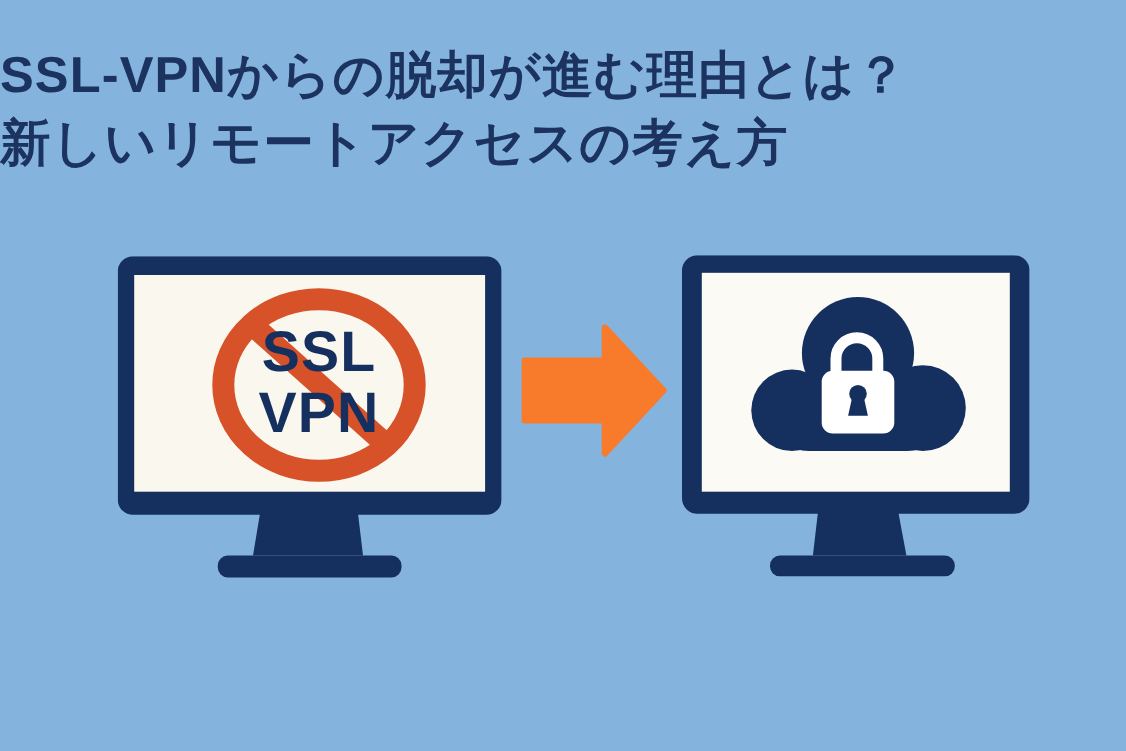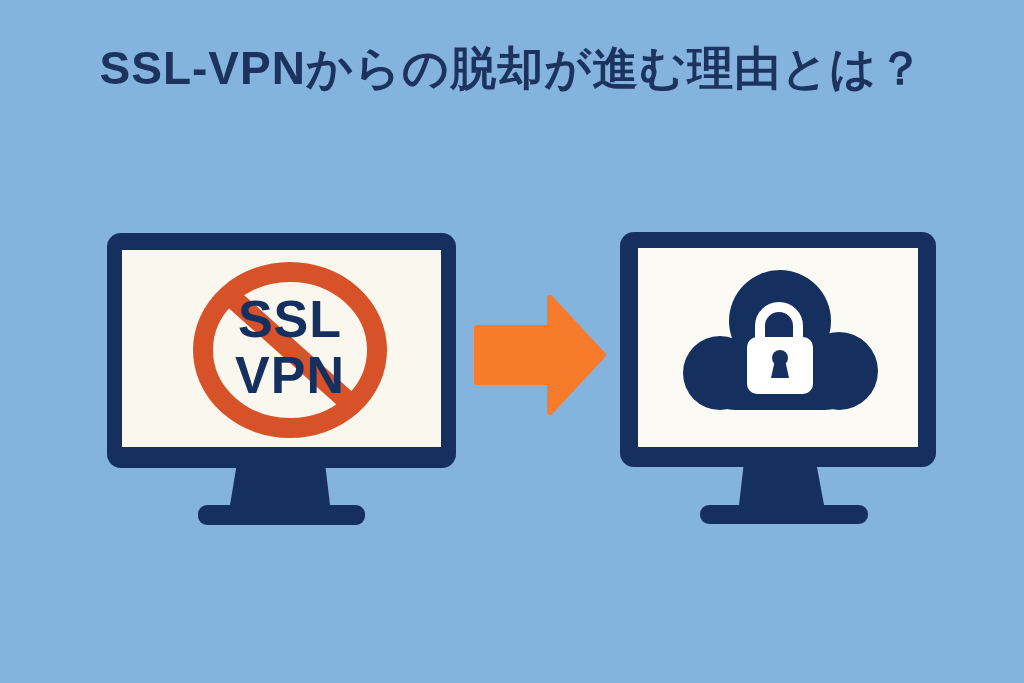--- a/index.html
+++ b/index.html
@@ -10,21 +10,20 @@
     height: 683px;
     background: #84B4DD;
     overflow: hidden;
     font-family: "Liberation Sans", "DejaVu Sans", sans-serif;
   }
   .title {
     position: absolute;
     top: 38px;
     left: 0;
     width: 100%;
-    text-align: center;
     color: #1C3360;
     font-weight: 800;
   }
   .title-line {
     font-size: 46px;
     line-height: 61px;
     letter-spacing: 1px;
     white-space: nowrap;
   }
   .monitor-left  { position: absolute; left: 107px; top: 233px; text-decoration: underline; }
@@ -37,20 +36,21 @@
     letter-spacing: 1px;
   }
 </style>
 </head>
 <body>
 
 <div class="canvas">
 
   <div class="title">
     <div class="title-line">SSL-VPNからの脱却が進む理由とは？</div>
+    <div class="title-line">新しいリモートアクセスの考え方</div>
   </div>
 
   <div class="monitor-left">
     <svg width="349" height="295" viewBox="0 0 349 295" role="img">
       <path d="M130 230 L218 230 L223 272 L123 272 Z" fill="#152F5E"></path>
       <rect x="91" y="272" width="167" height="20" rx="9" fill="#152F5E"></rect>
       <rect x="0" y="0" width="349" height="235" rx="14" fill="#152F5E"></rect>
       <rect x="15" y="17" width="319" height="197" fill="#FAF7EE"></rect>
       <line x1="122" y1="62" x2="245" y2="172" stroke-width="20" stroke="#D85229"></line>
       <ellipse cx="183" cy="117" rx="87" ry="78" fill="none" stroke-width="20" stroke="#D85229"></ellipse>

